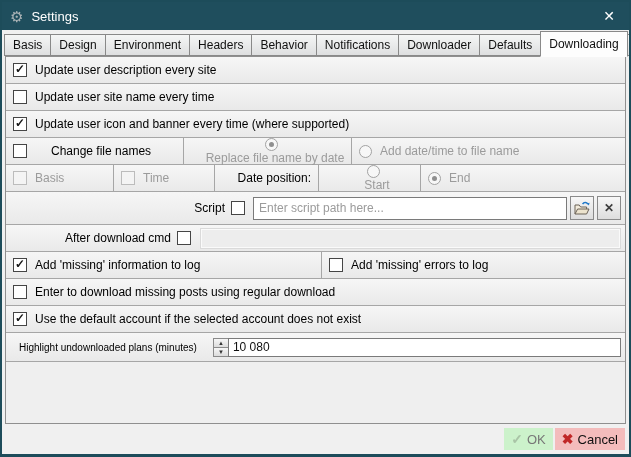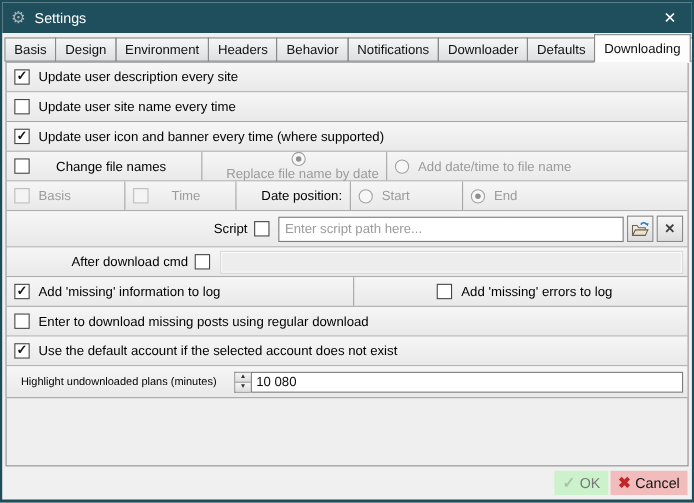--- a/index.html
+++ b/index.html
@@ -26,23 +26,23 @@
   .panel { flex:0 0 auto; margin:0 3px; height:368px; border:1px solid #8f8f8f; background:#efefef;
            position:relative; z-index:1; overflow:hidden; }
   .row { display:flex; align-items:center; height:27px; border-bottom:1px solid #a6a6a6;
          background:linear-gradient(#f6f6f6,#e9e9e9); font-size:12px; color:#000; padding:0 4px 0 7px; }
   .row.tall { height:33px; }
   .row.spinr { height:29px; }
   .row.nopad { padding:0; }
   .cell { display:flex; align-items:center; height:100%; padding-left:7px; }
   .cell + .cell { border-left:1px solid #a6a6a6; }
   .c4a{width:177px;gap:16px;} .c4b{width:168px;flex-direction:column;} .c4c{flex:1;}
-  .c5a{width:107px;} .c5b{width:101px;gap:13px;} .c5c{width:104px; justify-content:flex-end; padding-right:7px;}
-  .c5d{width:102px;} .c5e{flex:1;}
-  .c8a{width:315px;} .c8b{flex:1;justify-content:center;}
+  .c5a{width:107px;} .c5b{width:101px;} .c5c{width:104px; justify-content:flex-end; padding-right:7px;}
+  .c5d{width:102px;flex-direction:column;} .c5e{flex:1;}
+  .c8a{width:315px;} .c8b{flex:1;}
 
   
   .cb { width:14px; height:14px; background:#fff; border:1px solid #454545; flex:0 0 auto;
         display:flex; align-items:center; justify-content:center; }
   .cb .mark { visibility:hidden; font-size:12px; font-weight:bold; color:#151515; line-height:1;
               transform:translateY(-1px); }
   .cb.on .mark { visibility:visible; }
   .cb.dis { border-color:#bcbcbc; background:#f4f4f4; }
   .cblab { margin-left:8px; white-space:nowrap; }
   .gray { color:#9b9b9b; }

